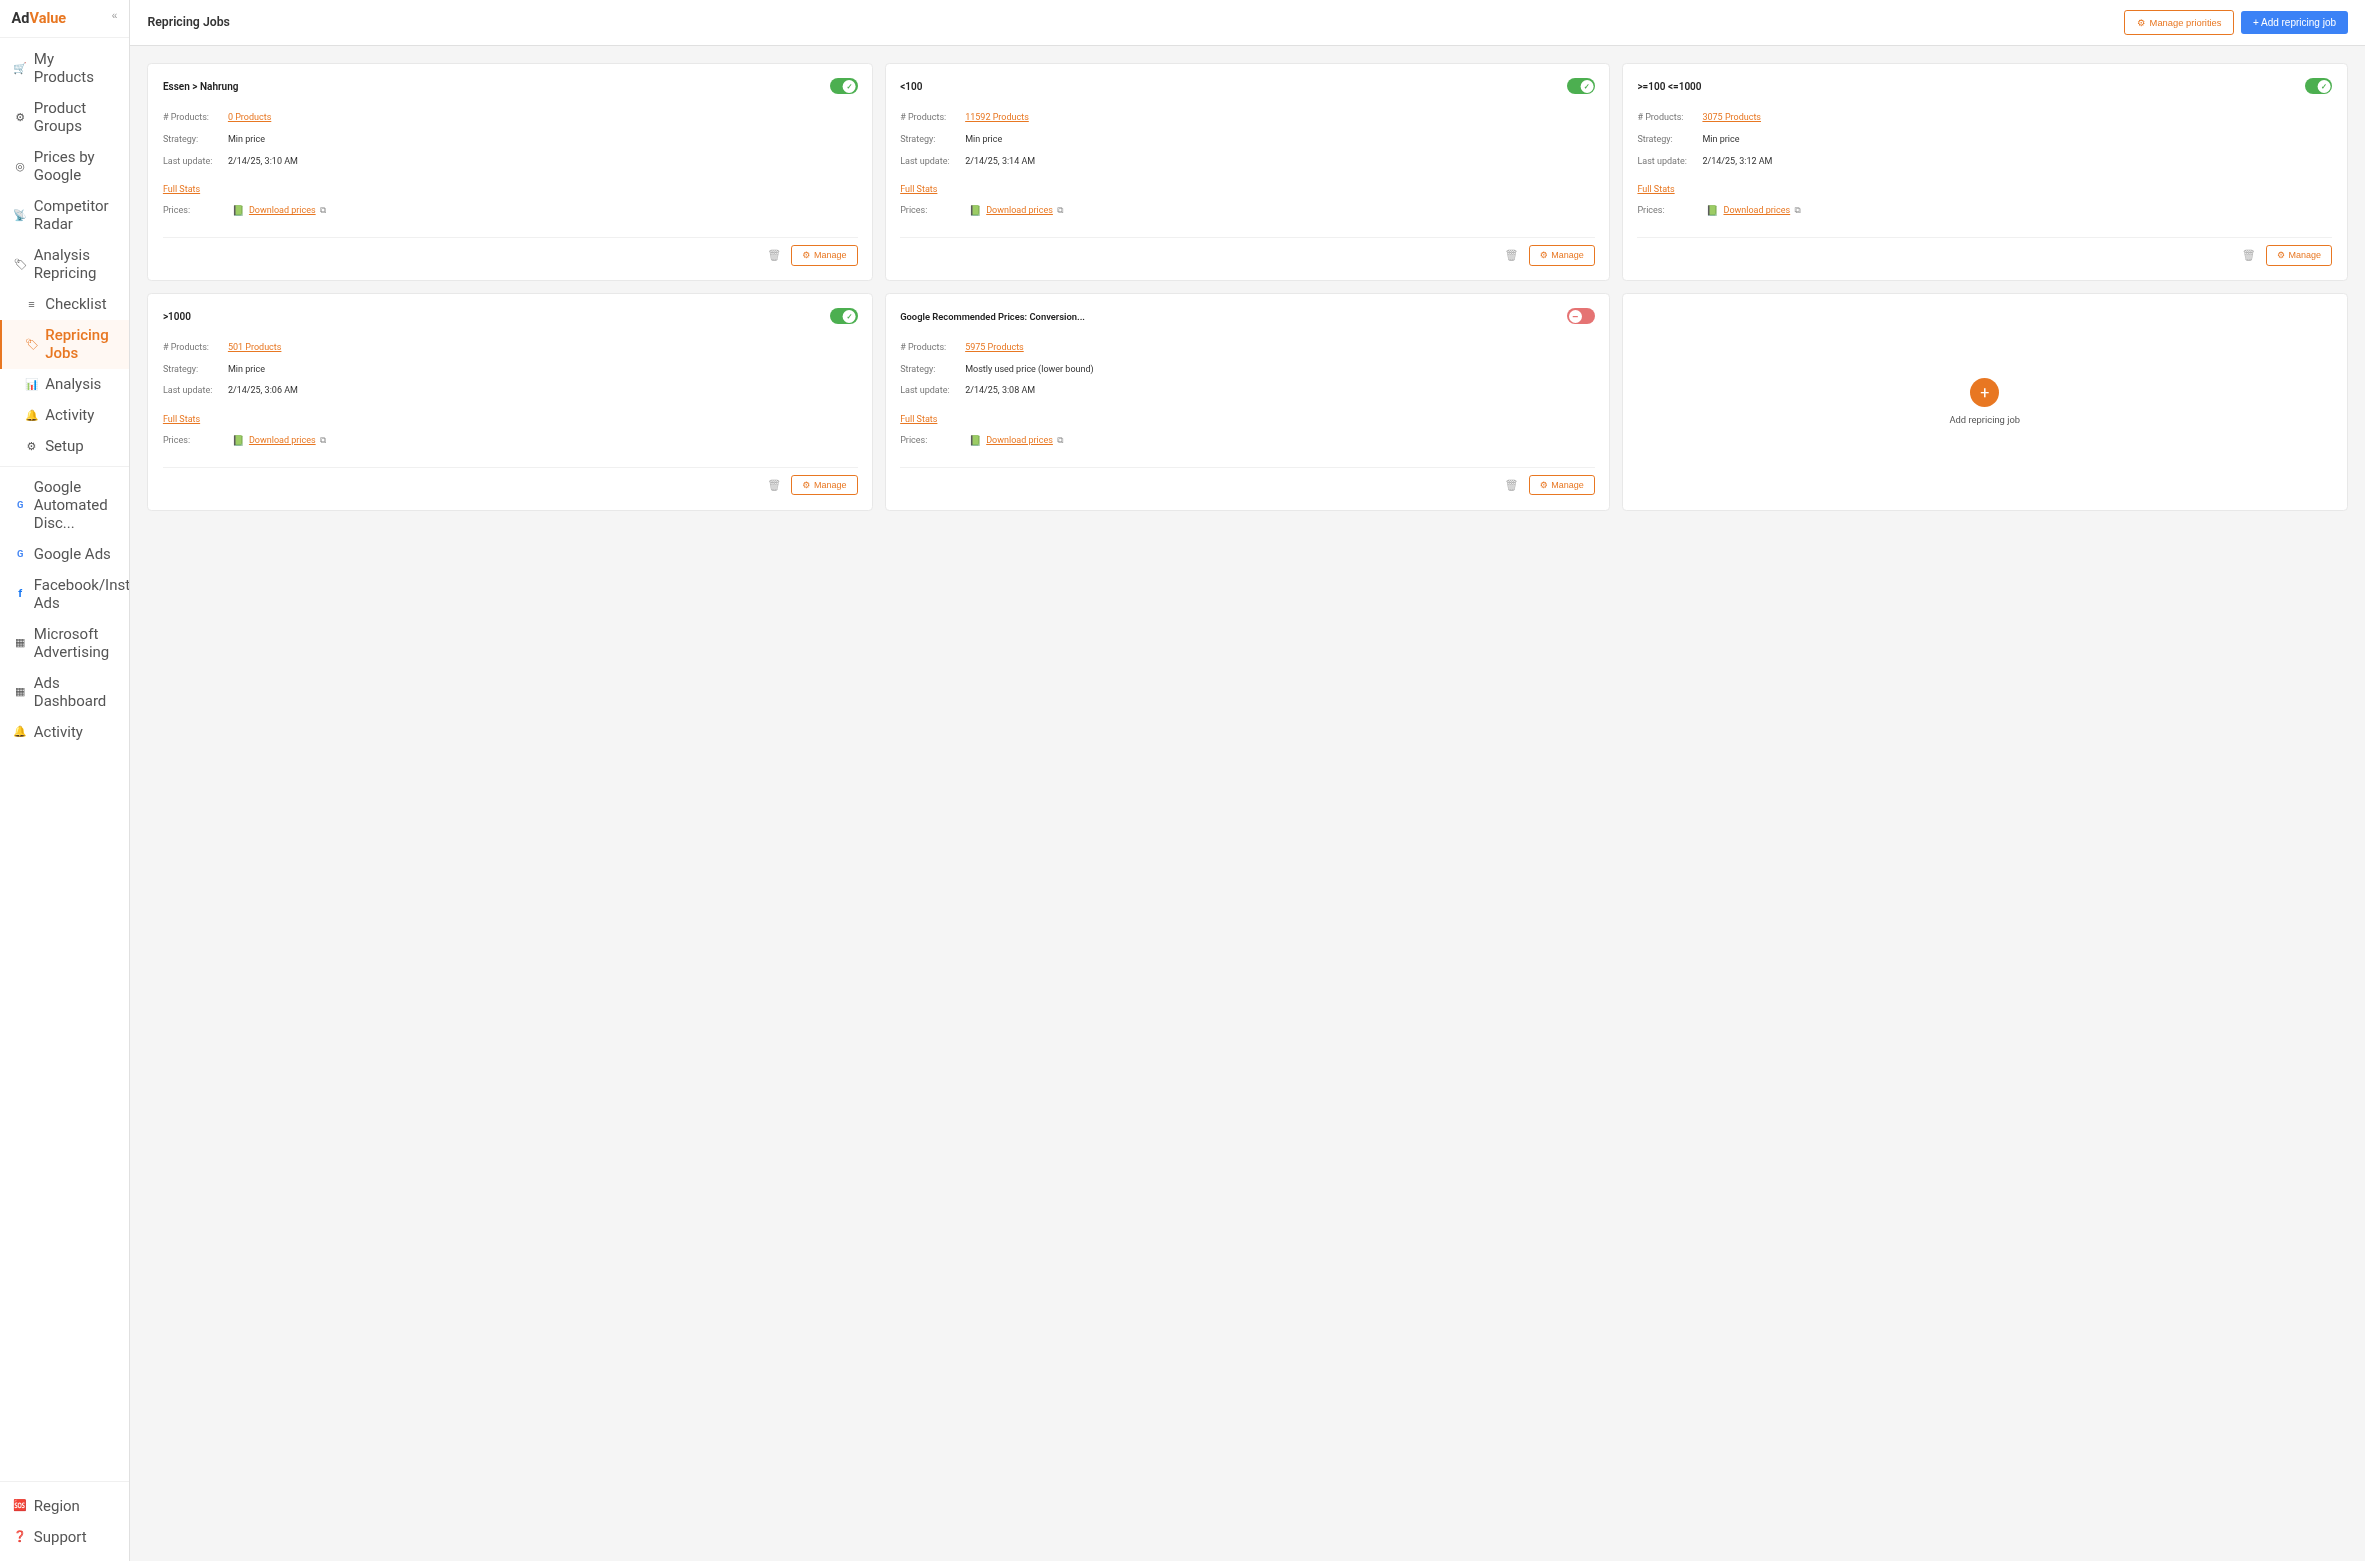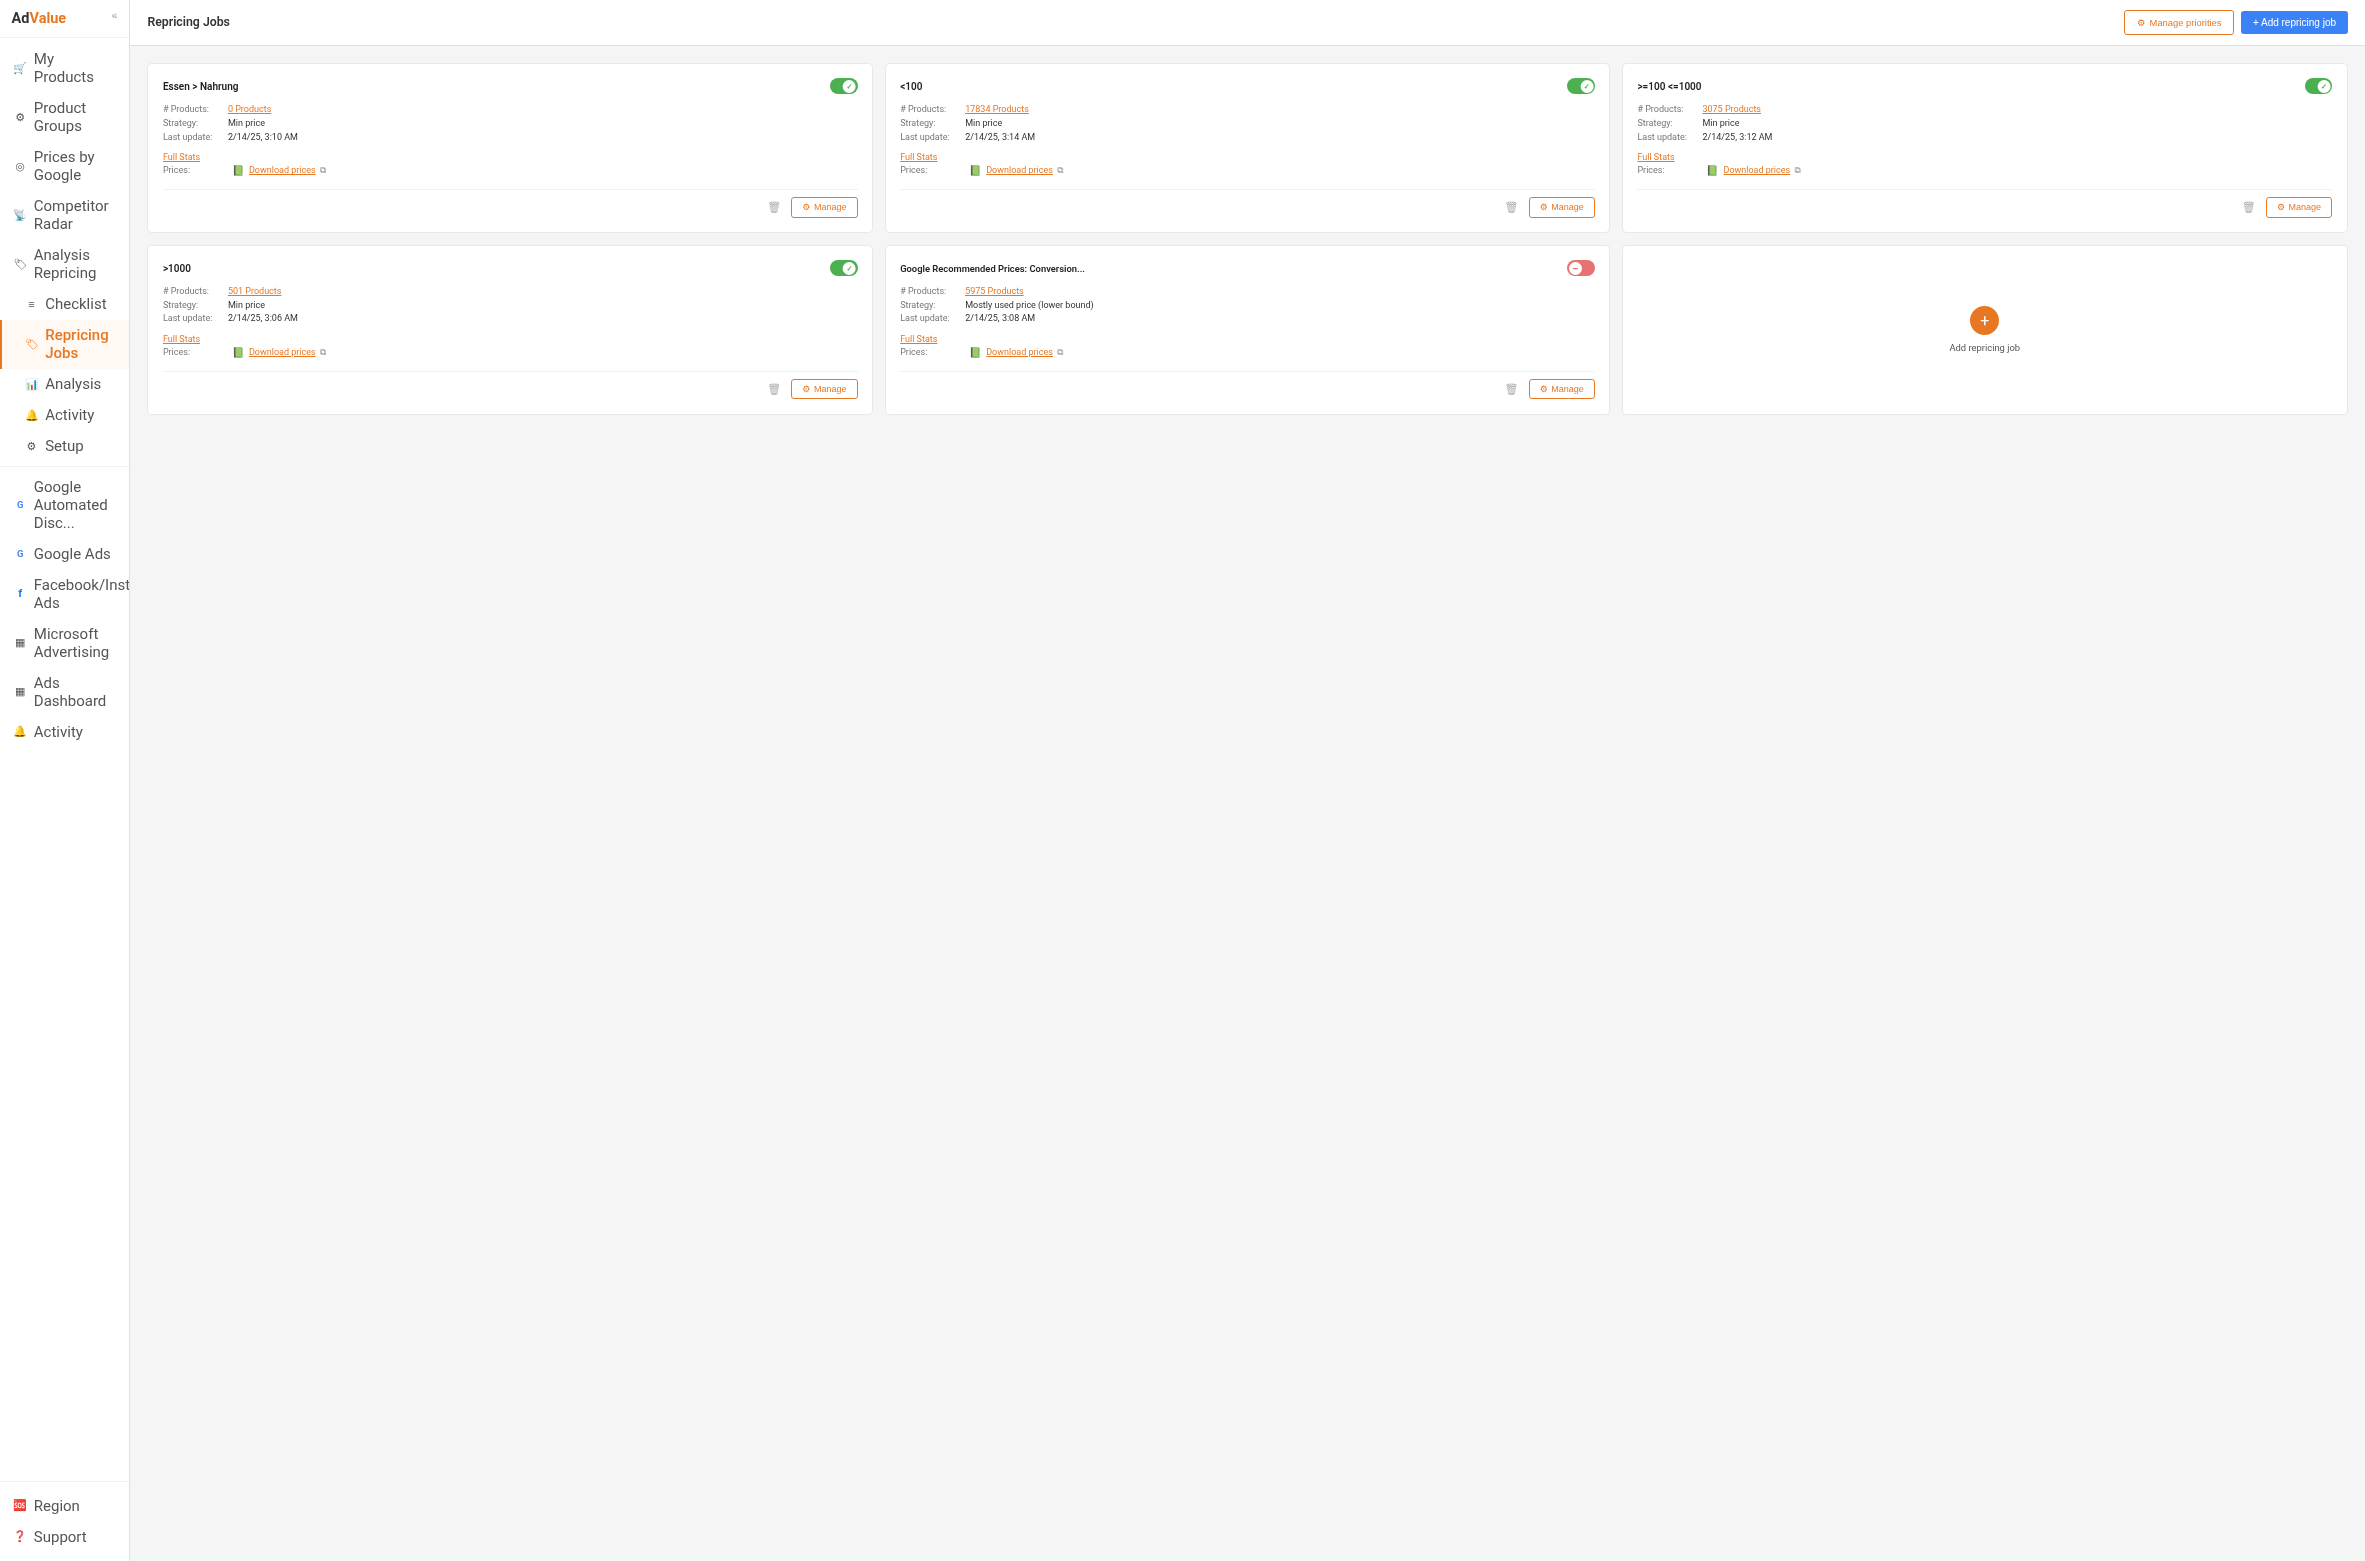--- a/index.html
+++ b/index.html
@@ -111,21 +111,21 @@
       gap: 11.6px;
     }
 
     .job-card {
       background: #fff;
       border-radius: 4.3px;
       border: 0.7px solid #e8e8e8;
       padding: 14.5px;
       display: flex;
       flex-direction: column;
-      gap: 0;
+      gap: 8px;
     }
 
     .job-card-header {
       display: flex;
       justify-content: space-between;
       align-items: center;
       margin-bottom: 10px;
     }
     .job-card-title {
       font-size: 10px;
@@ -417,21 +417,21 @@
             <input type="checkbox" checked="" style="">
             <div class="toggle-slider on">
               <div class="toggle-knob">
                   <span class="toggle-check">✓</span>
                 </div>
             </div>
           </label>
         </div>
         <div class="job-info-row">
           <span class="info-label"># Products:</span>
-          <a class="info-link">17834 Products</a>
+          <a class="info-link">11592 Products</a>
         </div>
         <div class="job-info-row">
           <span class="info-label">Strategy:</span>
           <span class="info-value">Min price</span>
         </div>
         <div class="job-info-row">
           <span class="info-label">Last update:</span>
           <span class="info-value">2/14/25, 3:14 AM</span>
         </div>
         <div class="job-stats-link">

